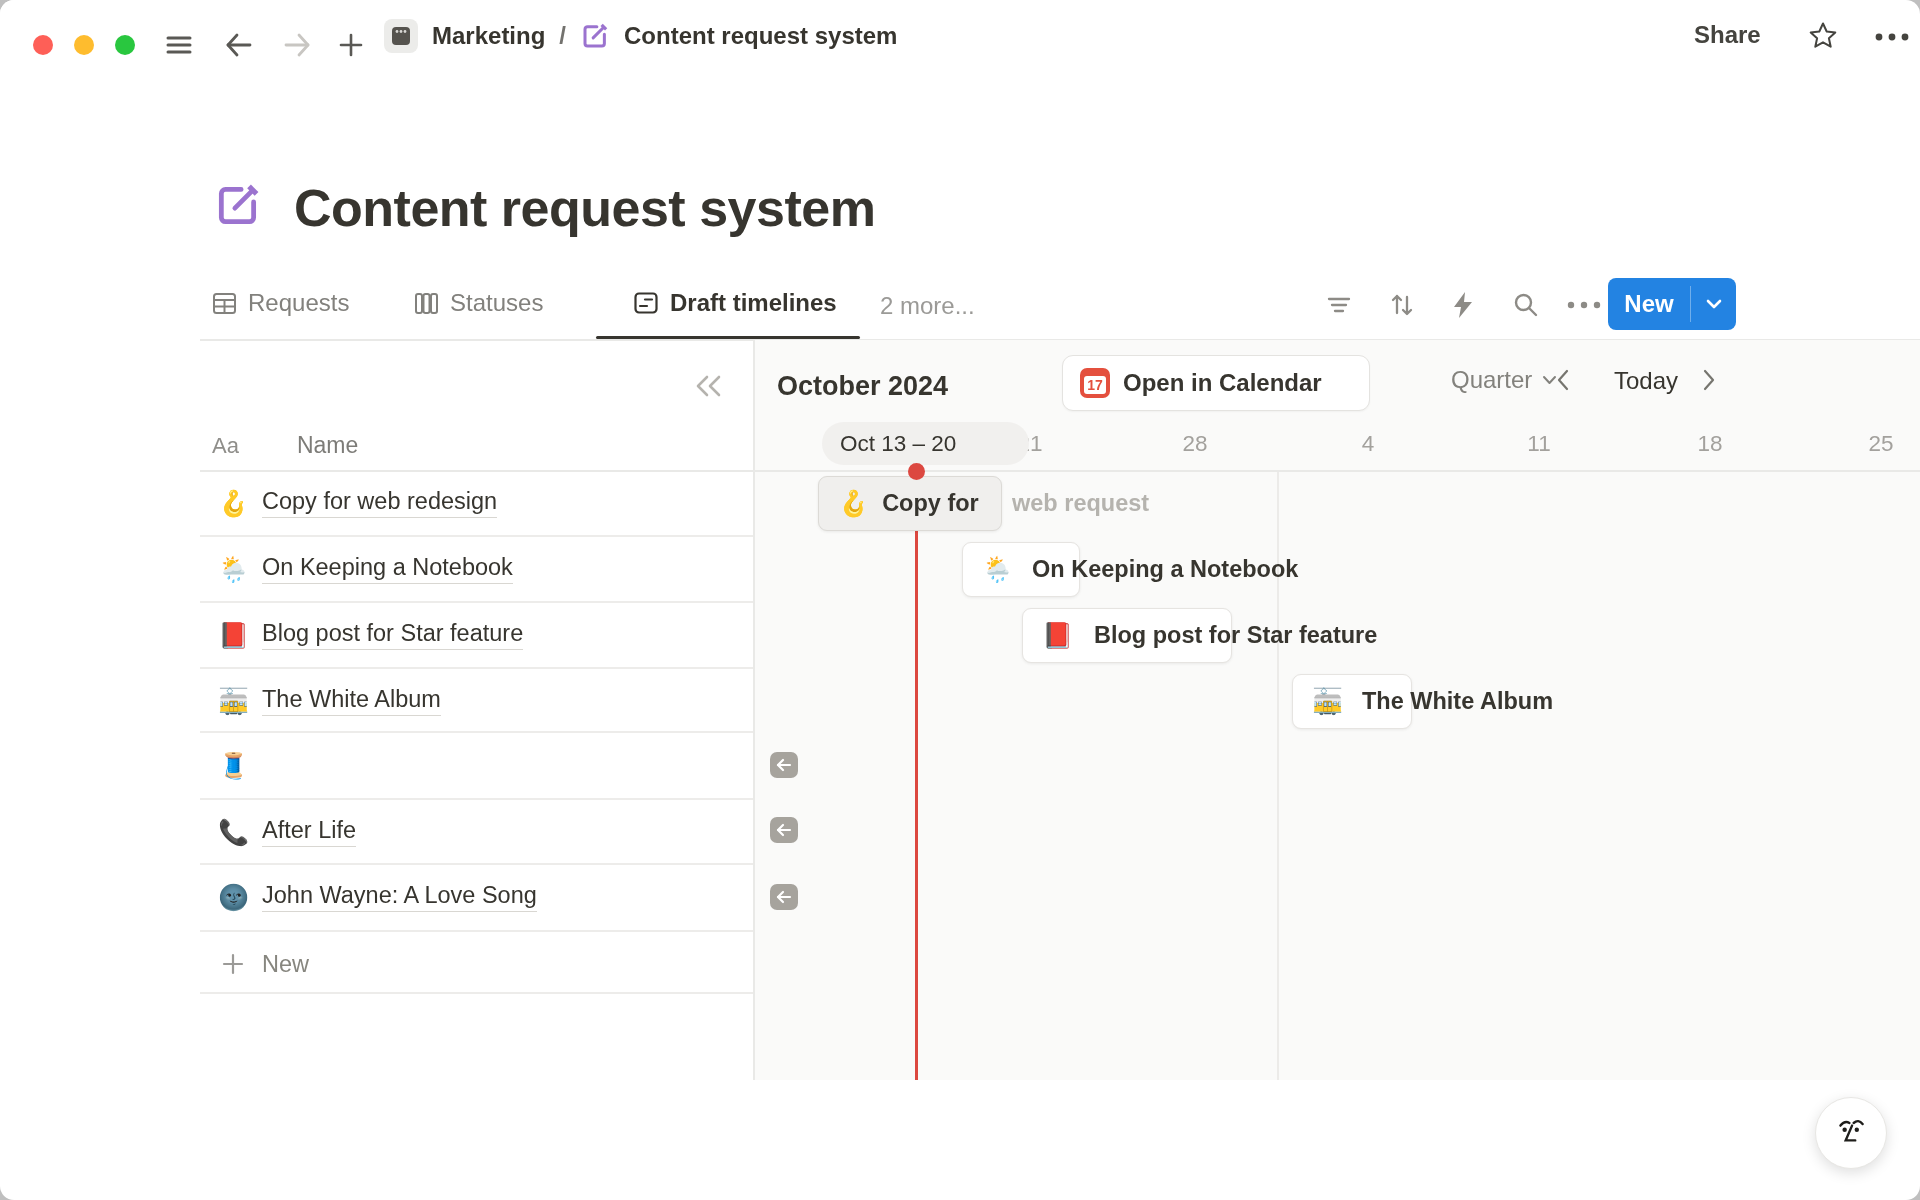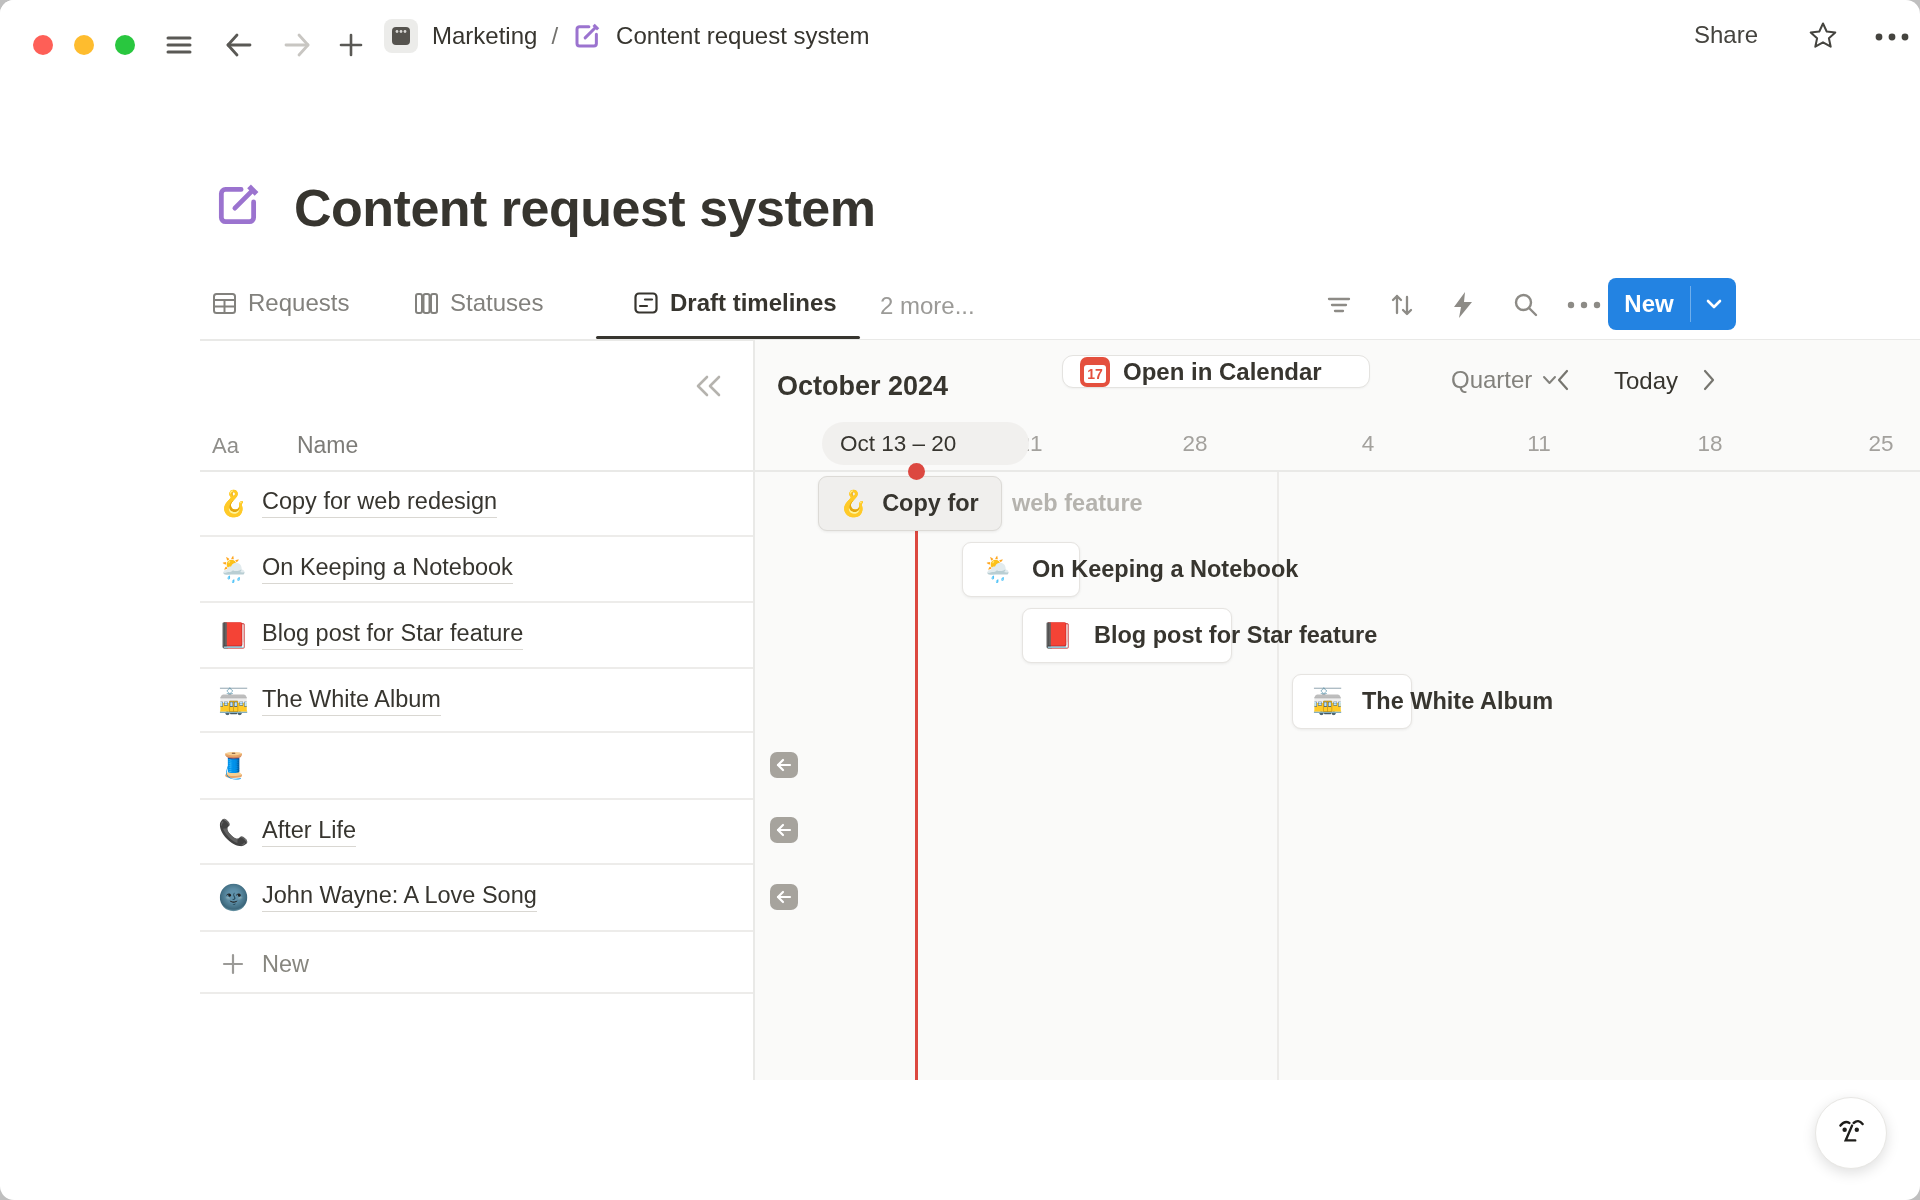--- a/index.html
+++ b/index.html
@@ -11,21 +11,21 @@
   }
   .window{
     position:relative;width:1920px;height:1200px;
     background:#ffffff;border-radius:14px;overflow:hidden;
   }
   .abs{position:absolute;}
   .txt{color:#37352f;}
   svg{display:block;}
 
   
-  .titlebar{left:0;top:0;width:1748px;height:72px;background:#fff;}
+  .titlebar{left:0;top:0;width:1748px;height:72px;background:#fff;font-weight:bold;}
   .light{width:20px;height:20px;border-radius:50%;top:35px;}
   .tb-icon{display:flex;align-items:center;justify-content:center;}
   .crumb-chip{width:34px;height:34px;border-radius:8px;background:#ececea;display:flex;align-items:center;justify-content:center;}
   .crumb-text{font-size:24px;line-height:34px;}
 
   
   .page-title{font-size:52px;font-weight:700;letter-spacing:-0.5px;color:#37352f;white-space:nowrap;}
 
   
   .tab{display:flex;align-items:center;gap:10px;font-size:24px;color:#82817d;white-space:nowrap;}
@@ -320,21 +320,21 @@
             <line x1="2" y1="11" x2="20" y2="11"></line>
           </g>
         </svg>
     </span>
     <span style="font-size:23.5px;color:#87867f;">New</span>
   </div>
   <div class="abs row-line" style="top:992px;"></div>
 
   <div class="abs" style="left:777px;top:371px;font-size:27px;font-weight:600;color:#37352f;">October 2024</div>
 
-  <div class="abs" style="left:1062px;top:355px;width:308px;height:33px;background:#fff;border:1.5px solid #e4e3e0;border-radius:11px;box-sizing:border-box;display:flex;align-items:center;gap:13px;padding-left:17px;box-shadow:0 1px 2px rgba(15,15,15,.04);">
+  <div class="abs" style="left:1062px;top:355px;width:308px;height:56px;background:#fff;border:1.5px solid #e4e3e0;border-radius:11px;box-sizing:border-box;display:flex;align-items:center;gap:13px;padding-left:17px;box-shadow:0 1px 2px rgba(15,15,15,.04);">
     <span style="position:relative;width:30px;height:30px;background:#e4503e;border-radius:7px;flex:none;">
       <span style="position:absolute;left:4px;right:4px;top:8px;bottom:4px;background:#fff;border-radius:3px;display:flex;align-items:center;justify-content:center;font-size:14px;font-weight:700;color:#e4503e;">17</span>
     </span>
     <span style="font-size:24px;font-weight:700;color:#37352f;white-space:nowrap;">Open in Calendar</span>
   </div>
 
   <div class="abs" style="left:1451px;top:366px;display:flex;align-items:center;gap:10px;">
     <span style="font-size:24px;color:#83827d;">Quarter</span>
     <svg width="15" height="10" viewBox="0 0 15 10">
         <path d="M2 2 L7.5 8 L13 2" stroke="#83827d" stroke-width="2" fill="none" stroke-linecap="round" stroke-linejoin="round"></path>
@@ -356,21 +356,21 @@
   <div class="abs tick" style="left:1195px;">28</div>
   <div class="abs tick" style="left:1368px;">4</div>
   <div class="abs tick" style="left:1539px;">11</div>
   <div class="abs tick" style="left:1710px;">18</div>
   <div class="abs tick" style="left:1881px;">25</div>
 
   <div class="abs week-pill">Oct 13 – 20</div>
   <div class="abs today-dot"></div>
   <div class="abs today-line"></div>
 
-  <div class="abs bar-overflow" style="left:1012px;top:490px;">web feature</div>
+  <div class="abs bar-overflow" style="left:1012px;top:490px;">web request</div>
   <div class="abs tl-bar clipped" style="left:818px;top:476px;width:184px;">
     <span class="emoji">🪝</span>
     <span class="bar-label">Copy for</span>
   </div>
 
   <div class="abs tl-bar" style="left:962px;top:542px;width:118px;">
     <span class="emoji">🌦️</span>
   </div>
   <div class="abs bar-text-out" style="left:1032px;top:556px;">On Keeping a Notebook</div>
 

